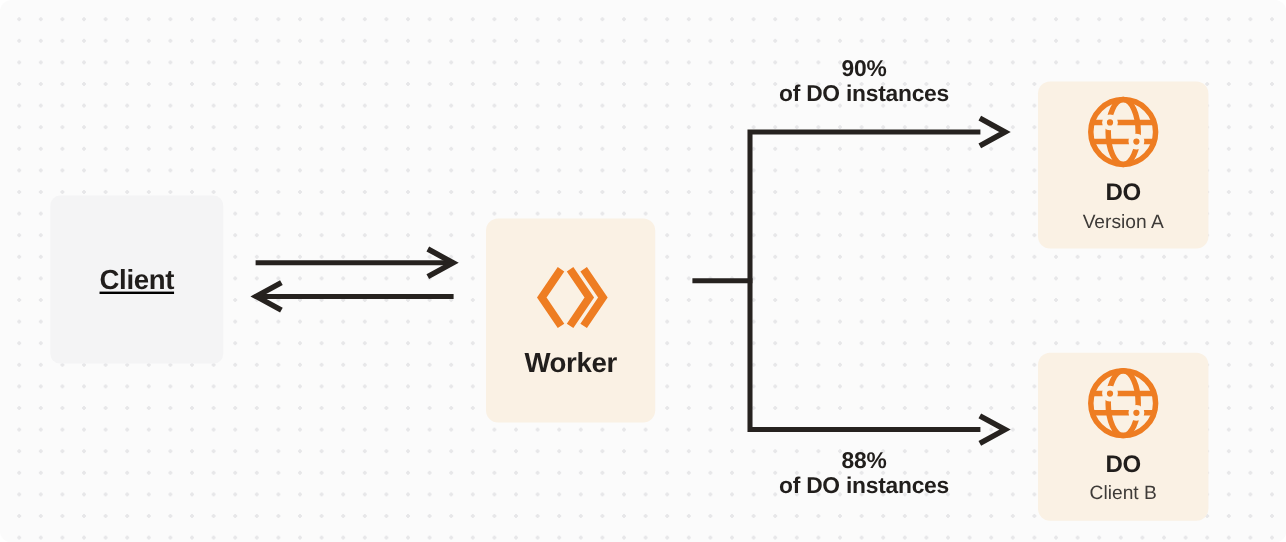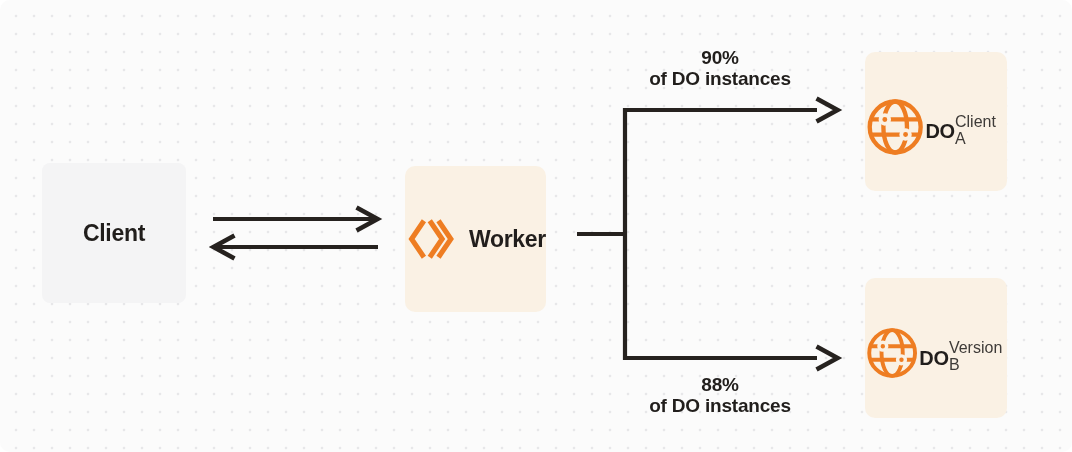--- a/index.html
+++ b/index.html
@@ -8,23 +8,23 @@
   }
   html,body{margin:0;padding:0;background:#ffffff;}
   .canvas{
     position:relative;width:1072px;height:452px;overflow:hidden;border-radius:10px;
     background-color:var(--bg-base);
     background-image:radial-gradient(circle, var(--dot-color) 1.5px, transparent 1.6px);
     background-size:18px 18px;background-position:7px 7px;
     font-family:"Liberation Sans", sans-serif;
   }
   .edges{position:absolute;left:0;top:0;width:1072px;height:452px;}
-  .node{position:absolute;display:flex;flex-direction:row;align-items:center;box-sizing:border-box;}
-  .node--client{left:42px;top:163px;width:144px;height:140px;background:var(--box-gray);border-radius:8px;justify-content:center;}
-  .node--worker{left:405px;top:166px;width:141px;height:146px;background:var(--box-cream);border-radius:10px;justify-content:center;gap:13px;}
+  .node{position:absolute;display:flex;flex-direction:column;align-items:center;box-sizing:border-box;margin-top:16px;}
+  .node--client{left:42px;top:147px;width:144px;height:140px;background:var(--box-gray);border-radius:8px;justify-content:center;text-decoration:underline;}
+  .node--worker{left:405px;top:166px;width:141px;height:170px;background:var(--box-cream);border-radius:10px;justify-content:center;gap:13px;}
   .node--do{left:865px;width:142px;background:var(--box-cream);border-radius:10px;justify-content:flex-start;padding-top:10px;}
   .node--do-a{top:52px;height:139px;}
   .node--do-b{top:278px;height:140px;}
   .node-title{font-size:23px;font-weight:700;color:var(--text-primary);letter-spacing:-0.3px;line-height:26px;}
   .worker-icon{width:66px;height:56px;display:block;}
   .do-icon{width:64px;height:64px;display:block;}
   .do-title{font-size:20px;font-weight:700;color:var(--text-primary);line-height:20px;margin-top:9px;letter-spacing:-0.2px;}
   .do-sub{font-size:16px;font-weight:400;color:var(--text-secondary);line-height:17px;margin-top:6px;}
   .split-label{position:absolute;left:600px;width:240px;text-align:center;font-size:19px;font-weight:700;color:var(--text-primary);line-height:21px;letter-spacing:-0.2px;}
   .split-label--top{top:47px;}
@@ -82,35 +82,35 @@
         <line x1="6.5" y1="40" x2="57.5" y2="40"></line>
       </g>
       <g stroke-width="4" stroke="#FAF1E4">
         <g fill="#EE7D22">
           <circle cx="21" cy="24" r="4.6"></circle>
           <circle cx="43" cy="40" r="4.6"></circle>
         </g>
       </g>
     </svg>
     <span class="do-title">DO</span>
-    <span class="do-sub">Client A</span>
+    <span class="do-sub">Version A</span>
   </div>
 
   <div class="node node--do node--do-b">
     <svg class="do-icon" viewBox="0 0 64 64">
       <g fill="none" stroke-width="4.6" stroke="#EE7D22">
         <circle cx="32" cy="32" r="27"></circle>
         <ellipse cx="32" cy="32" rx="12.5" ry="27"></ellipse>
         <line x1="6.5" y1="24" x2="57.5" y2="24"></line>
         <line x1="6.5" y1="40" x2="57.5" y2="40"></line>
       </g>
       <g stroke-width="4" stroke="#FAF1E4">
         <g fill="#EE7D22">
           <circle cx="21" cy="24" r="4.6"></circle>
           <circle cx="43" cy="40" r="4.6"></circle>
         </g>
       </g>
     </svg>
     <span class="do-title">DO</span>
-    <span class="do-sub">Version B</span>
+    <span class="do-sub">Client B</span>
   </div>
 
 </div>
 
 </body></html>

